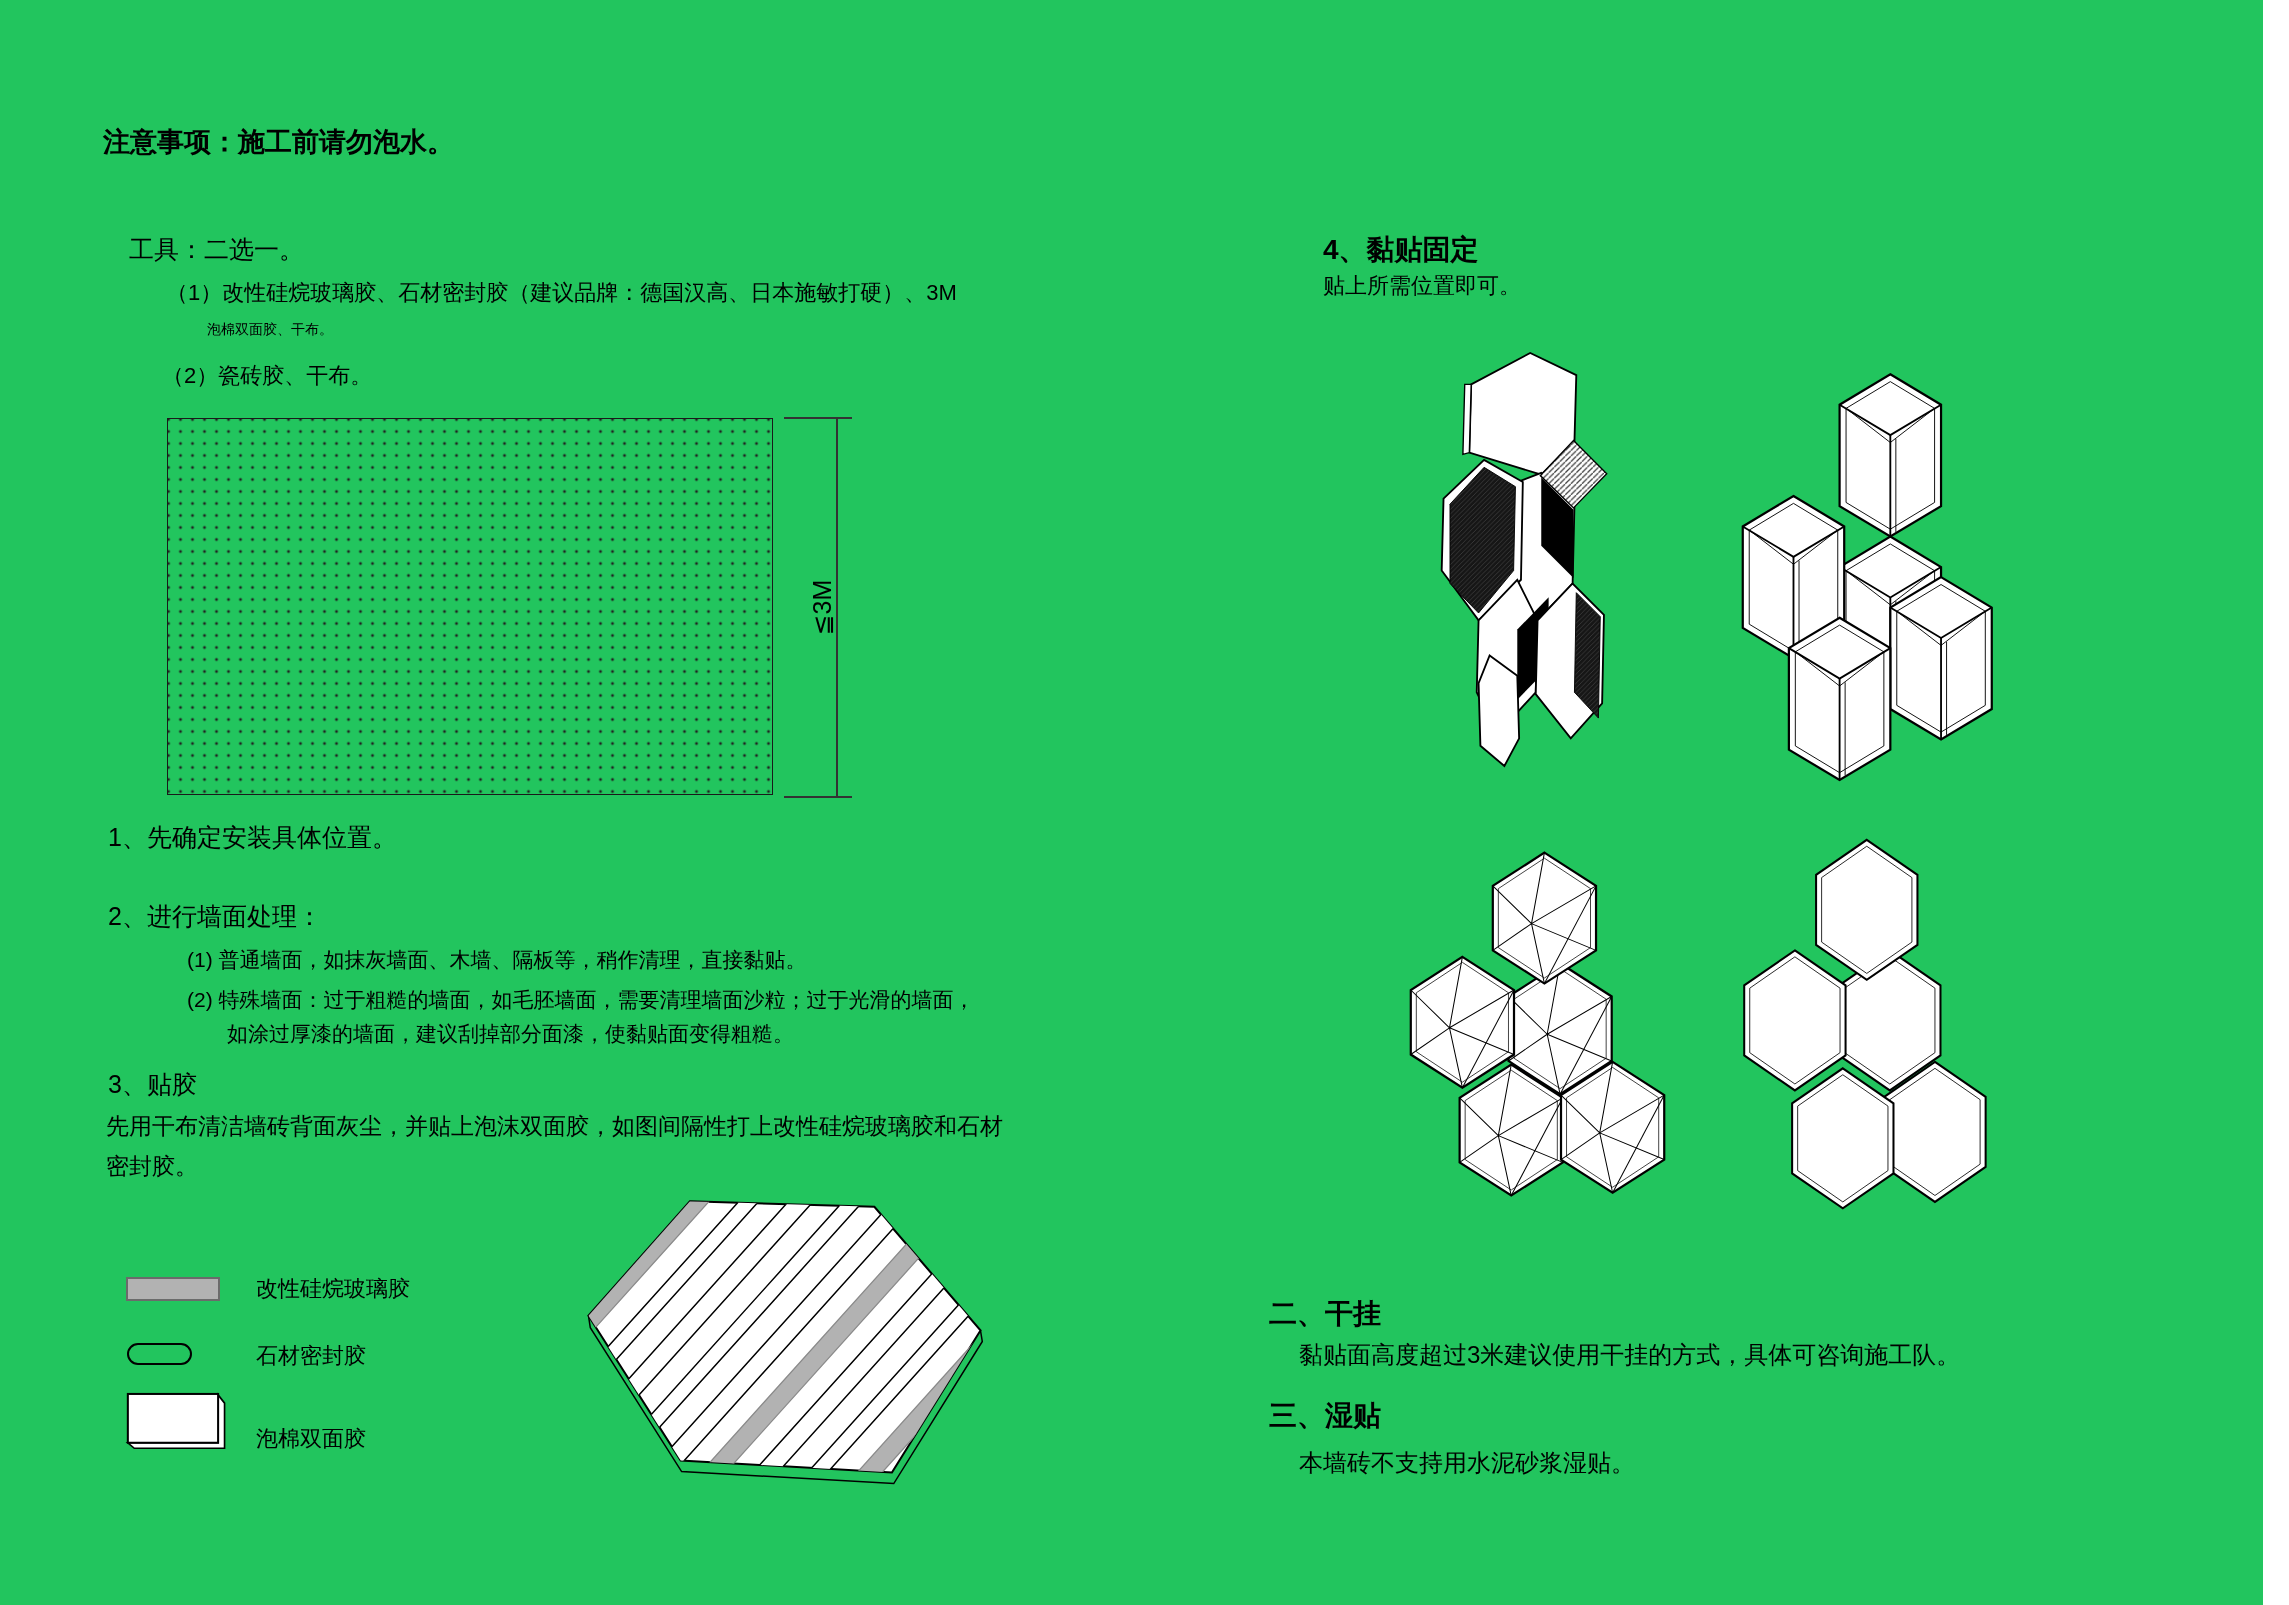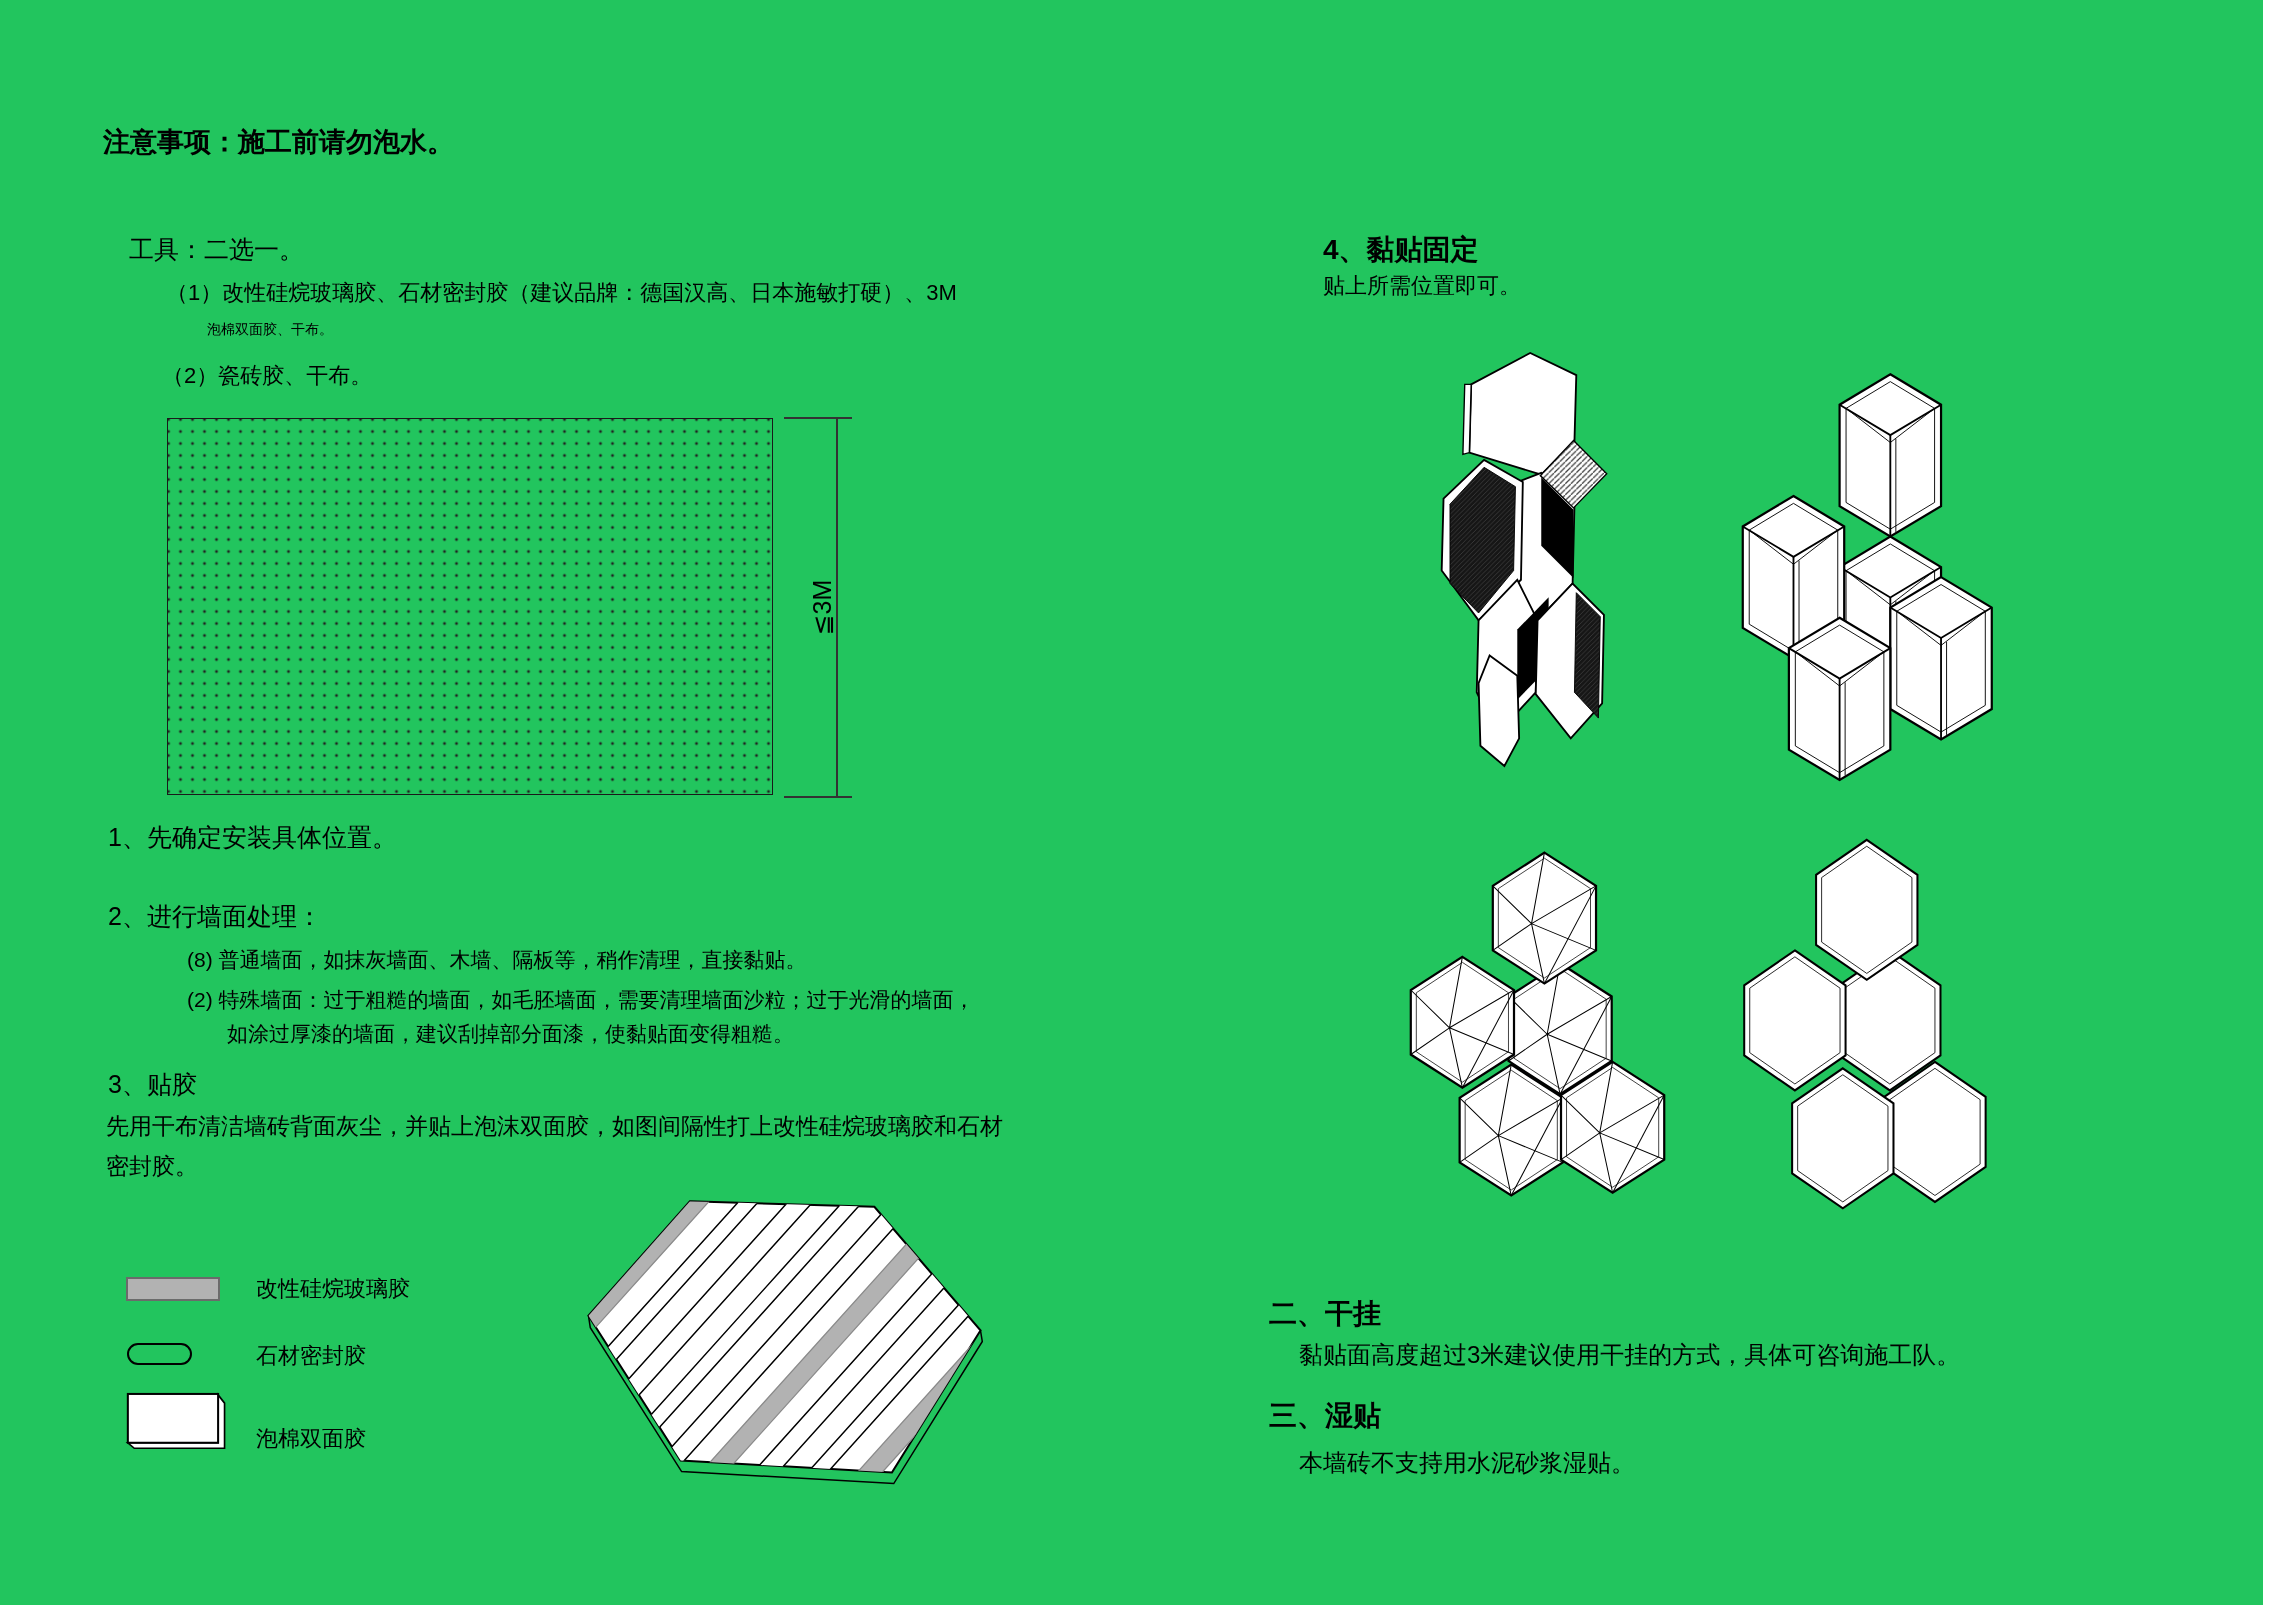--- a/index.html
+++ b/index.html
@@ -32,21 +32,21 @@
   <div class="t" style="left:162px;top:363px;font-size:22px;">（2）瓷砖胶、干布。</div>
 
   <div class="wall-dots"></div>
   <div class="dim-vline"></div>
   <div class="dim-tick" style="top:417px;"></div>
   <div class="dim-tick" style="top:796px;"></div>
   <div class="dim-label">≦3M</div>
 
   <div class="t" style="left:108px;top:822px;font-size:25px;">1、先确定安装具体位置。</div>
   <div class="t" style="left:108px;top:901px;font-size:25px;">2、进行墙面处理：</div>
-  <div class="t" style="left:187px;top:947px;font-size:21px;">(8) 普通墙面，如抹灰墙面、木墙、隔板等，稍作清理，直接黏贴。</div>
+  <div class="t" style="left:187px;top:947px;font-size:21px;">(1) 普通墙面，如抹灰墙面、木墙、隔板等，稍作清理，直接黏贴。</div>
   <div class="t" style="left:187px;top:987px;font-size:21px;">(2) 特殊墙面：过于粗糙的墙面，如毛胚墙面，需要清理墙面沙粒；过于光滑的墙面，</div>
   <div class="t" style="left:227px;top:1021px;font-size:21px;">如涂过厚漆的墙面，建议刮掉部分面漆，使黏贴面变得粗糙。</div>
   <div class="t" style="left:108px;top:1069px;font-size:25px;">3、贴胶</div>
   <div class="t" style="left:106px;top:1113px;font-size:23px;">先用干布清洁墙砖背面灰尘，并贴上泡沫双面胶，如图间隔性打上改性硅烷玻璃胶和石材</div>
   <div class="t" style="left:106px;top:1153px;font-size:23px;text-align:right;">密封胶。</div>
 
   <div style="position:absolute;left:126px;top:1277px;width:94px;height:24px;background:#b2b2b2;border:2.8px solid #6b6b6b;box-sizing:border-box;"></div>
   <div class="t" style="left:256px;top:1276px;font-size:22px;">改性硅烷玻璃胶</div>
 
   <div style="position:absolute;left:127px;top:1343px;width:65px;height:22px;border:2.3px solid #000;border-radius:12px;box-sizing:border-box;"></div>

